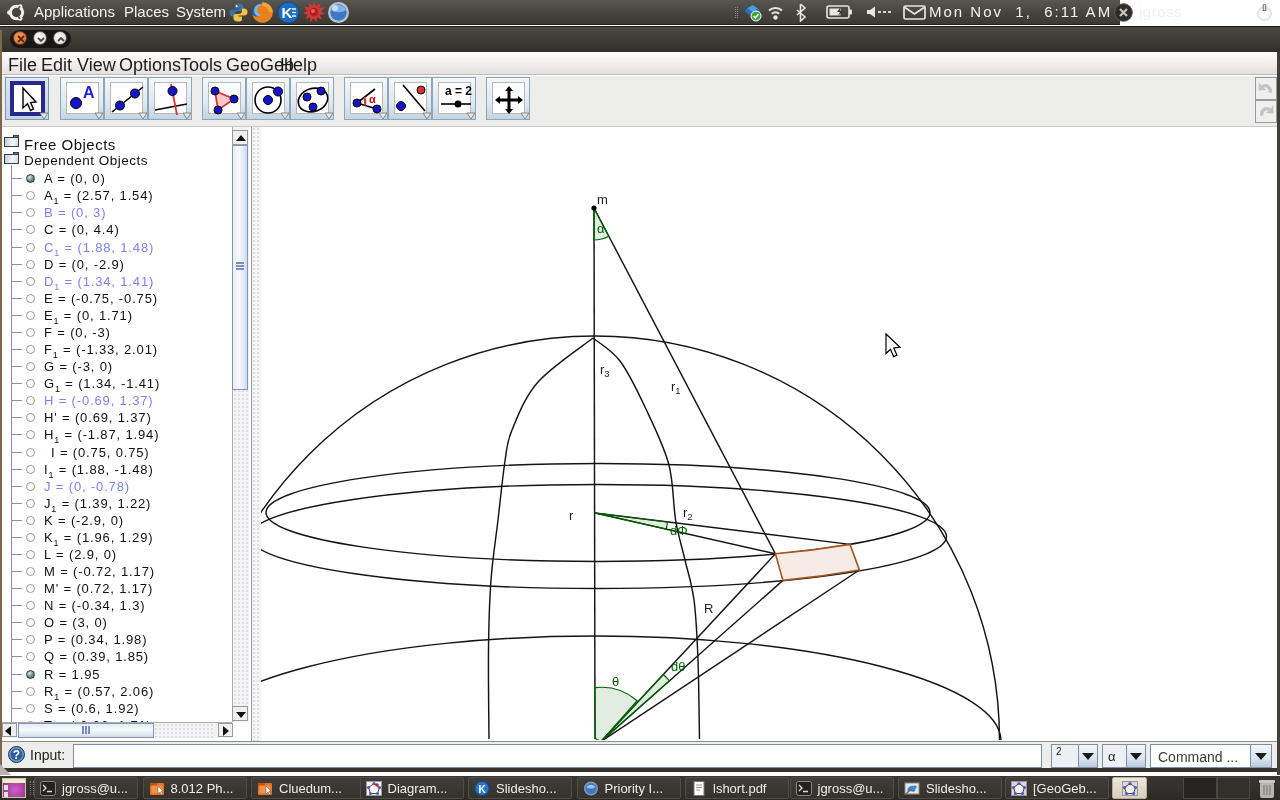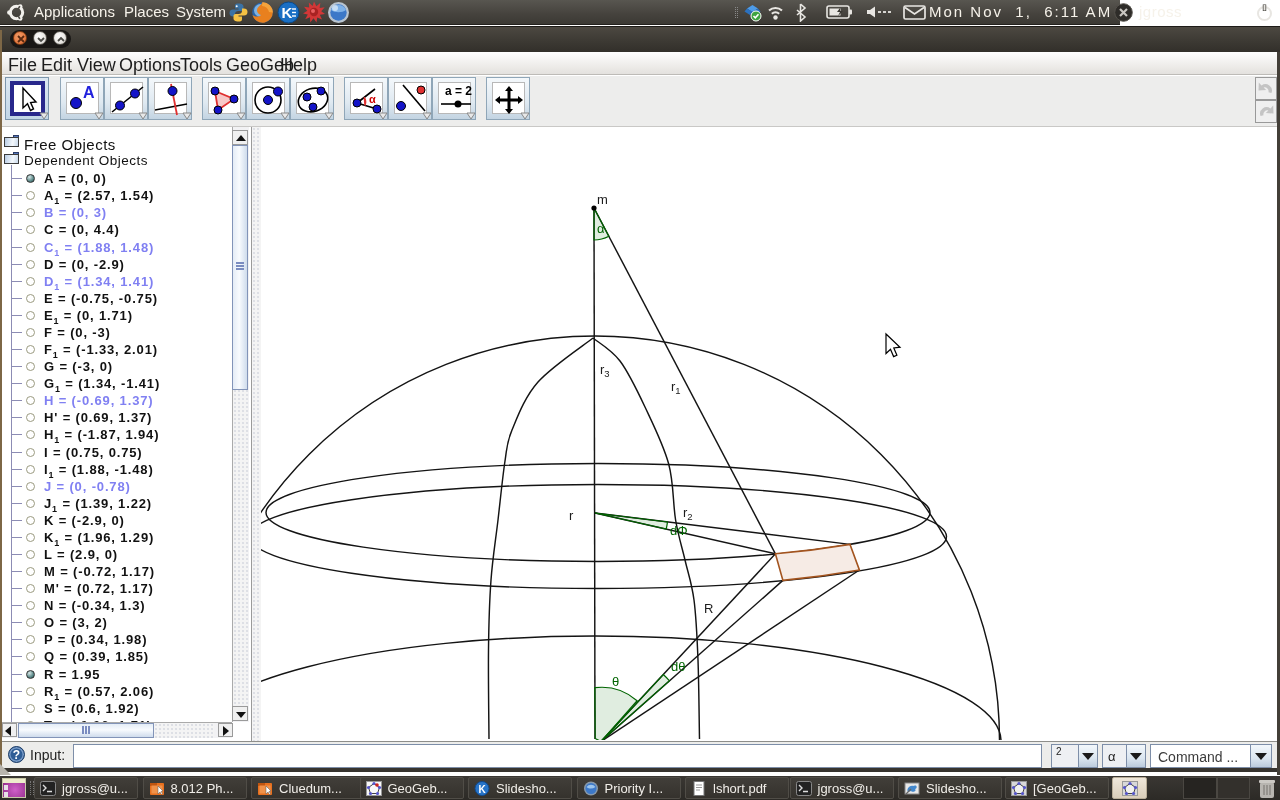--- a/index.html
+++ b/index.html
@@ -19,21 +19,21 @@
 #menubar{position:absolute;left:0;top:52px;width:1280px;height:23px;
 background:linear-gradient(#fefefe,#eceae7 70%,#e3e1de);border-bottom:1px solid #bdbbb7;}
 #menubar span{position:absolute;top:3px;font-size:18px;color:#1c1c1c;}
 
 #toolbar{position:absolute;left:0;top:76px;width:1280px;height:51px;background:#ededec;border-bottom:1px solid #c9c8c6;}
 .tbtn{position:absolute;top:1px;width:44px;height:43px;background:linear-gradient(#f4f8fb,#dfe9f1 60%,#c3d4e2);
 border:1px solid #8fa6b8;}
 .tbtn svg{position:absolute;left:0;top:0;}
 
 #algebra{position:absolute;left:0;top:127px;width:252px;height:614px;background:#fff;border-right:1px solid #9a9a9a;}
-.arow{position:absolute;left:0;font-size:13px;font-weight:bold;color:#111;white-space:nowrap;letter-spacing:0.85px;}
+.arow{position:absolute;left:0;font-size:13px;font-weight:normal;color:#111;white-space:nowrap;letter-spacing:0.85px;}
 .arow sub{font-size:9px;}
 .blue{color:#8080f2;}
 .bullet{position:absolute;width:9px;height:9px;border:1.5px solid #9a9a80;border-radius:50%;background:#fff;}
 .bfill{background:radial-gradient(circle at 35% 30%,#d8e8e8,#5a8888 60%,#254f4f);border:1px solid #333;}
 .dash{position:absolute;width:11px;height:1px;background:#8c8cb4;}
 #treeline{position:absolute;left:11px;width:1px;background:#8c8cb4;}
 
 .sbtn{position:absolute;background:#f0f0f0;border:1px solid #9a9a9a;}
 .dotted{background-image:radial-gradient(circle,#9aa2b8 22%,transparent 26%);background-size:4px 4px;background-color:#f4f4f4;}
 #vthumb{position:absolute;background:linear-gradient(90deg,#e4ecf6,#f8fbfe 45%,#cfdcec);border:1px solid #8294b8;}
@@ -303,21 +303,21 @@
 <div class="bullet" style="left:26px;top:269.2px;"></div>
 <div class="arow blue" style="left:44px;top:266.2px;">H = (-0.69, 1.37)</div>
 <div class="dash" style="left:11px;top:290.3px;"></div>
 <div class="bullet" style="left:26px;top:286.3px;"></div>
 <div class="arow" style="left:44px;top:283.3px;">H' = (0.69, 1.37)</div>
 <div class="dash" style="left:11px;top:307.4px;"></div>
 <div class="bullet" style="left:26px;top:303.4px;"></div>
 <div class="arow" style="left:44px;top:300.4px;">H<sub>1</sub> = (-1.87, 1.94)</div>
 <div class="dash" style="left:11px;top:324.5px;"></div>
 <div class="bullet" style="left:26px;top:320.5px;"></div>
-<div class="arow" style="left:44px;top:317.5px;text-align:center;">I = (0.75, 0.75)</div>
+<div class="arow" style="left:51px;top:317.5px;text-align:center;">I = (0.75, 0.75)</div>
 <div class="dash" style="left:11px;top:341.6px;"></div>
 <div class="bullet" style="left:26px;top:337.6px;"></div>
 <div class="arow" style="left:44px;top:334.6px;">I<sub>1</sub> = (1.88, -1.48)</div>
 <div class="dash" style="left:11px;top:358.6px;"></div>
 <div class="bullet" style="left:26px;top:354.6px;"></div>
 <div class="arow blue" style="left:44px;top:351.6px;">J = (0, -0.78)</div>
 <div class="dash" style="left:11px;top:375.7px;"></div>
 <div class="bullet" style="left:26px;top:371.7px;"></div>
 <div class="arow" style="left:44px;top:368.7px;">J<sub>1</sub> = (1.39, 1.22)</div>
 <div class="dash" style="left:11px;top:392.8px;"></div>
@@ -333,21 +333,21 @@
 <div class="bullet" style="left:26px;top:440.0px;"></div>
 <div class="arow" style="left:44px;top:437.0px;">M = (-0.72, 1.17)</div>
 <div class="dash" style="left:11px;top:461.1px;"></div>
 <div class="bullet" style="left:26px;top:457.1px;"></div>
 <div class="arow" style="left:44px;top:454.1px;">M' = (0.72, 1.17)</div>
 <div class="dash" style="left:11px;top:478.2px;"></div>
 <div class="bullet" style="left:26px;top:474.2px;"></div>
 <div class="arow" style="left:44px;top:471.2px;">N = (-0.34, 1.3)</div>
 <div class="dash" style="left:11px;top:495.3px;"></div>
 <div class="bullet" style="left:26px;top:491.3px;"></div>
-<div class="arow" style="left:44px;top:488.3px;">O = (3, 2)</div>
+<div class="arow" style="left:44px;top:488.3px;">O = (3, 0)</div>
 <div class="dash" style="left:11px;top:512.4px;"></div>
 <div class="bullet" style="left:26px;top:508.4px;"></div>
 <div class="arow" style="left:44px;top:505.4px;">P = (0.34, 1.98)</div>
 <div class="dash" style="left:11px;top:529.4px;"></div>
 <div class="bullet" style="left:26px;top:525.4px;"></div>
 <div class="arow" style="left:44px;top:522.4px;">Q = (0.39, 1.85)</div>
 <div class="dash" style="left:11px;top:546.5px;"></div>
 <div class="bullet bfill" style="left:26px;top:542.5px;"></div>
 <div class="arow" style="left:44px;top:539.5px;">R = 1.95</div>
 <div class="dash" style="left:11px;top:563.6px;"></div>
@@ -479,21 +479,21 @@
         <path d="M 8 2.5 L 13.5 6.5 L 11.5 12.5 L 4.5 12.5 L 2.5 6.5 Z" fill="none" stroke="#444" stroke-width="1"></path>
         <g fill="#5555cc">
           <circle cx="8" cy="2.5" r="1.6"></circle>
           <circle cx="13.5" cy="6.5" r="1.6"></circle>
           <circle cx="11.5" cy="12.5" r="1.6"></circle>
           <circle cx="4.5" cy="12.5" r="1.6"></circle>
           <circle cx="2.5" cy="6.5" r="1.6"></circle>
         </g>
         <circle cx="11" cy="4" r="1.8" fill="#cc2222"></circle>
       </svg>
-      <span class="tt">GeoGeb...</span>
+      <span class="tt">Diagram...</span>
     </div>
 <div class="task" style="left:468px;width:104px;">
       <svg class="ti" width="16" height="15">
         <circle cx="8" cy="7.5" r="7" fill="#2874c8" stroke="#12488a"></circle>
         <text x="4.5" y="11.5" font-size="10" font-weight="bold" fill="#fff" font-family="Liberation Sans,sans-serif">K</text>
       </svg>
       <span class="tt">Slidesho...</span>
     </div>
 <div class="task" style="left:576.5px;width:104px;">
       <svg class="ti" width="16" height="15">

